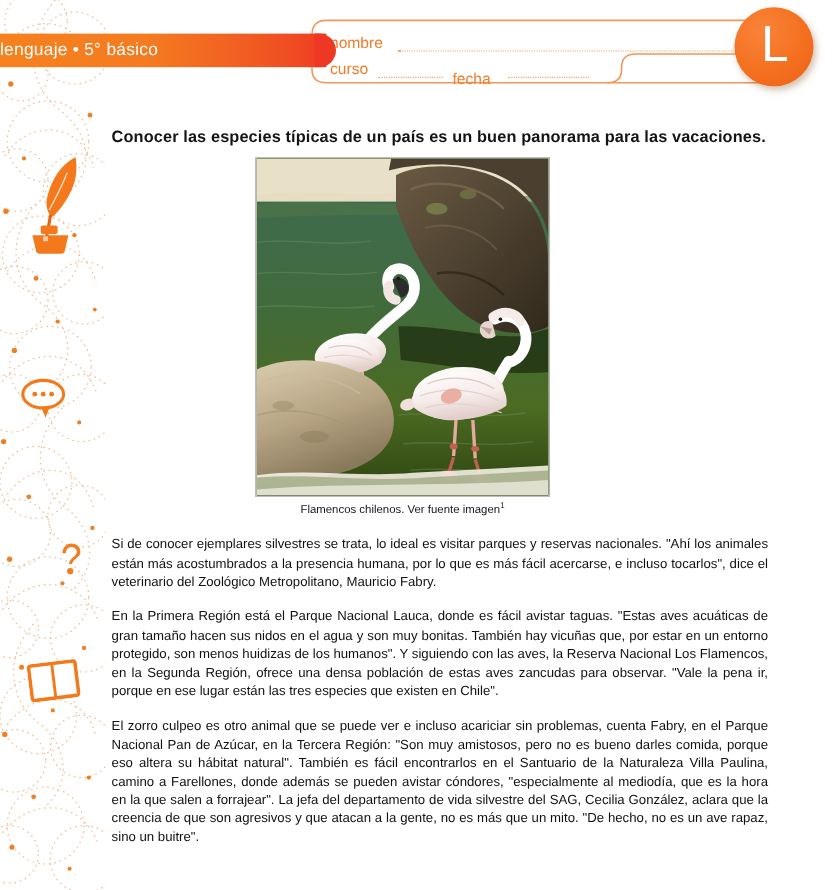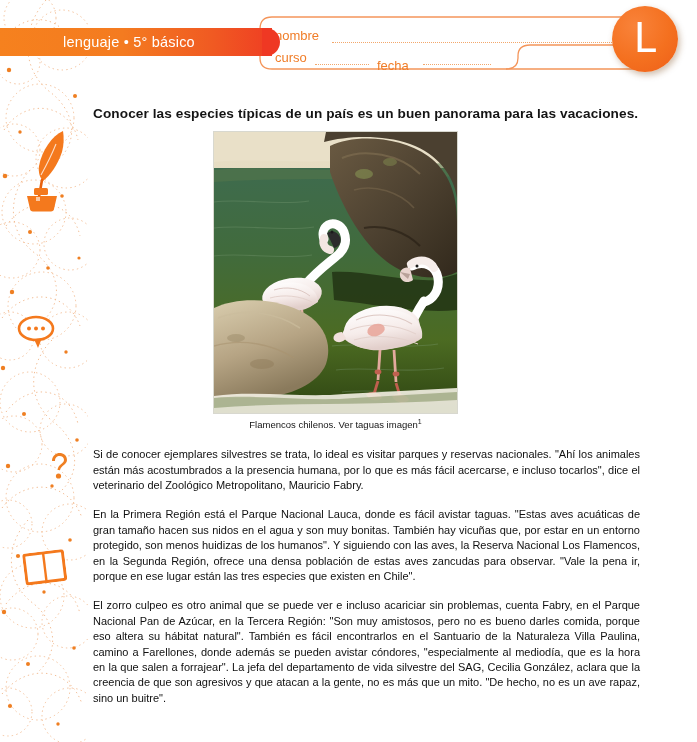--- a/index.html
+++ b/index.html
@@ -43,21 +43,21 @@
     position: absolute; left: 262px; top: 28px;
     width: 18px; height: 28px;
     background: #ef3823;
     border-radius: 0 14px 14px 0;
     z-index: 5;
   }
   #banner-label {
     position: absolute; left: 0; top: 28px;
     width: 258px; height: 28px;
     line-height: 28px;
-    text-align: center;
+    text-align: left;
     color: #ffffff;
     font-size: 14.5px;
     letter-spacing: .2px;
     white-space: nowrap;
     z-index: 6;
   }
 
   #form-box {
     position: absolute; left: 258px; top: 14px;
     width: 390px; height: 58px;
@@ -395,21 +395,21 @@
           <path d="M0 176 C 26 164, 64 166, 92 182 C 112 194, 118 214, 112 232 C 104 252, 76 264, 46 266 L 0 266 Z" fill="url(#rockg2)"></path>
           <path d="M4 186 C 30 176, 62 180, 86 196" stroke="#cbbc9c" stroke-width="1.6" fill="none" opacity=".7"></path>
           <path d="M0 214 C 28 206, 58 212, 80 226" stroke="#a8936f" stroke-width="1.4" fill="none" opacity=".6"></path>
           <ellipse cx="48" cy="232" rx="12" ry="5" fill="#8d7b58" opacity=".45"></ellipse>
           <ellipse cx="22" cy="206" rx="9" ry="4" fill="#8d7b58" opacity=".35"></ellipse>
           <path d="M0 264 C 40 258, 88 266, 130 262 L 243 256 L 243 281 L 0 281 Z" fill="#f3efe3" opacity=".9"></path>
           <path d="M0 266 C 44 262, 96 270, 140 266 L 243 260 L 243 268 C 150 274, 70 270, 0 276 Z" fill="#4a6520" opacity=".35"></path>
         </svg>
       </div>
       <div id="photo-caption">
-        <span>Flamencos chilenos. Ver taguas imagen</span><sup>1</sup>
+        <span>Flamencos chilenos. Ver fuente imagen</span><sup>1</sup>
       </div>
     </div>
 
     <p class="body-par" id="par-1">Si de conocer ejemplares silvestres se trata, lo ideal es visitar parques y reservas nacionales. "Ahí los animales están más acostumbrados a la presencia humana, por lo que es más fácil acercarse, e incluso tocarlos", dice el veterinario del Zoológico Metropolitano, Mauricio Fabry.</p>
     <p class="body-par" id="par-2">En la Primera Región está el Parque Nacional Lauca, donde es fácil avistar taguas. "Estas aves acuáticas de gran tamaño hacen sus nidos en el agua y son muy bonitas. También hay vicuñas que, por estar en un entorno protegido, son menos huidizas de los humanos". Y siguiendo con las aves, la Reserva Nacional Los Flamencos, en la Segunda Región, ofrece una densa población de estas aves zancudas para observar. "Vale la pena ir, porque en ese lugar están las tres especies que existen en Chile".</p>
     <p class="body-par" id="par-3">El zorro culpeo es otro animal que se puede ver e incluso acariciar sin problemas, cuenta Fabry, en el Parque Nacional Pan de Azúcar, en la Tercera Región: "Son muy amistosos, pero no es bueno darles comida, porque eso altera su hábitat natural". También es fácil encontrarlos en el Santuario de la Naturaleza Villa Paulina, camino a Farellones, donde además se pueden avistar cóndores, "especialmente al mediodía, que es la hora en la que salen a forrajear". La jefa del departamento de vida silvestre del SAG, Cecilia González, aclara que la creencia de que son agresivos y que atacan a la gente, no es más que un mito. "De hecho, no es un ave rapaz, sino un buitre".</p>
   </div>
 
 </div>
 

